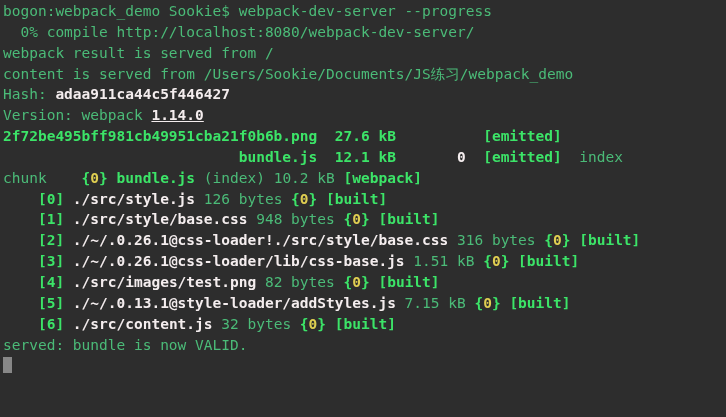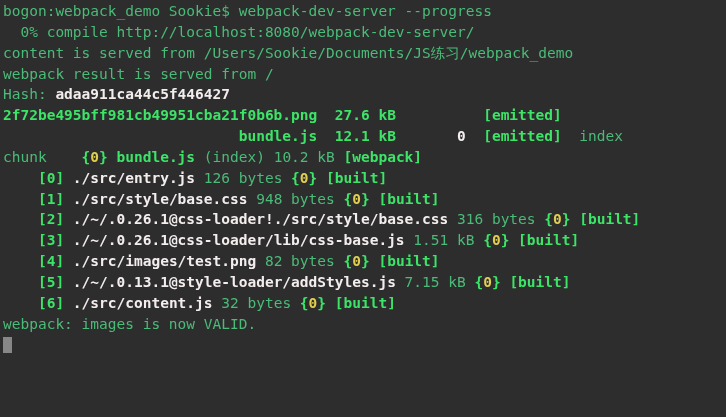--- a/index.html
+++ b/index.html
@@ -35,28 +35,29 @@
     background: var(--color-cursor, #878787);
     color: transparent;
   }
 </style>
 </head>
 <body>
 
 <div class="terminal">
     <div class="line"><span class="c-g">bogon:webpack_demo Sookie$ webpack-dev-server --progress</span></div>
     <div class="line"><span class="c-g">  0% compile http://localhost:8080/webpack-dev-server/</span></div>
+    <div class="line"><span class="c-g">webpack result is served from /</span></div>
     <div class="line"><span class="c-g">content is served from /Users/Sookie/Documents/JS练习/webpack_demo</span></div>
-    <div class="line"><span class="c-g">webpack result is served from /</span></div>
     <div class="line"><span class="c-g">Hash: </span><span class="c-w">adaa911ca44c5f446427</span></div>
+    <div class="line"><span class="c-g">Version: webpack </span><span class="c-u">1.14.0</span></div>
     <div class="line"><span class="c-b">2f72be495bff981cb49951cba21f0b6b.png</span><span class="c-g">  </span><span class="c-b">27.6 kB</span><span class="c-g">          </span><span class="c-b">[emitted]</span></div>
     <div class="line"><span class="c-g">                           </span><span class="c-b">bundle.js</span><span class="c-g">  </span><span class="c-b">12.1 kB</span><span class="c-g">       </span><span class="c-w">0</span><span class="c-g">  </span><span class="c-b">[emitted]</span><span class="c-g">  </span><span class="c-g">index</span></div>
     <div class="line"><span class="c-g">chunk    </span><span class="c-b">{</span><span class="c-y">0</span><span class="c-b">}</span><span class="c-g"> </span><span class="c-b">bundle.js</span><span class="c-g"> (index) 10.2 kB </span><span class="c-b">[webpack]</span></div>
-    <div class="line"><span class="c-g">    </span><span class="c-b">[0]</span><span class="c-g"> </span><span class="c-w">./src/entry.js</span><span class="c-g"> 126 bytes </span><span class="c-b">{</span><span class="c-y">0</span><span class="c-b">}</span><span class="c-g"> </span><span class="c-b">[built]</span></div>
+    <div class="line"><span class="c-g">    </span><span class="c-b">[0]</span><span class="c-g"> </span><span class="c-w">./src/style.js</span><span class="c-g"> 126 bytes </span><span class="c-b">{</span><span class="c-y">0</span><span class="c-b">}</span><span class="c-g"> </span><span class="c-b">[built]</span></div>
     <div class="line"><span class="c-g">    </span><span class="c-b">[1]</span><span class="c-g"> </span><span class="c-w">./src/style/base.css</span><span class="c-g"> 948 bytes </span><span class="c-b">{</span><span class="c-y">0</span><span class="c-b">}</span><span class="c-g"> </span><span class="c-b">[built]</span></div>
     <div class="line"><span class="c-g">    </span><span class="c-b">[2]</span><span class="c-g"> </span><span class="c-w">./~/.0.26.1@css-loader!./src/style/base.css</span><span class="c-g"> 316 bytes </span><span class="c-b">{</span><span class="c-y">0</span><span class="c-b">}</span><span class="c-g"> </span><span class="c-b">[built]</span></div>
     <div class="line"><span class="c-g">    </span><span class="c-b">[3]</span><span class="c-g"> </span><span class="c-w">./~/.0.26.1@css-loader/lib/css-base.js</span><span class="c-g"> 1.51 kB </span><span class="c-b">{</span><span class="c-y">0</span><span class="c-b">}</span><span class="c-g"> </span><span class="c-b">[built]</span></div>
     <div class="line"><span class="c-g">    </span><span class="c-b">[4]</span><span class="c-g"> </span><span class="c-w">./src/images/test.png</span><span class="c-g"> 82 bytes </span><span class="c-b">{</span><span class="c-y">0</span><span class="c-b">}</span><span class="c-g"> </span><span class="c-b">[built]</span></div>
     <div class="line"><span class="c-g">    </span><span class="c-b">[5]</span><span class="c-g"> </span><span class="c-w">./~/.0.13.1@style-loader/addStyles.js</span><span class="c-g"> 7.15 kB </span><span class="c-b">{</span><span class="c-y">0</span><span class="c-b">}</span><span class="c-g"> </span><span class="c-b">[built]</span></div>
     <div class="line"><span class="c-g">    </span><span class="c-b">[6]</span><span class="c-g"> </span><span class="c-w">./src/content.js</span><span class="c-g"> 32 bytes </span><span class="c-b">{</span><span class="c-y">0</span><span class="c-b">}</span><span class="c-g"> </span><span class="c-b">[built]</span></div>
-    <div class="line"><span class="c-g">webpack: images is now VALID.</span></div>
+    <div class="line"><span class="c-g">served: bundle is now VALID.</span></div>
     <div class="line"><span class="c-cur"> </span></div>
   </div>
 
 </body></html>

